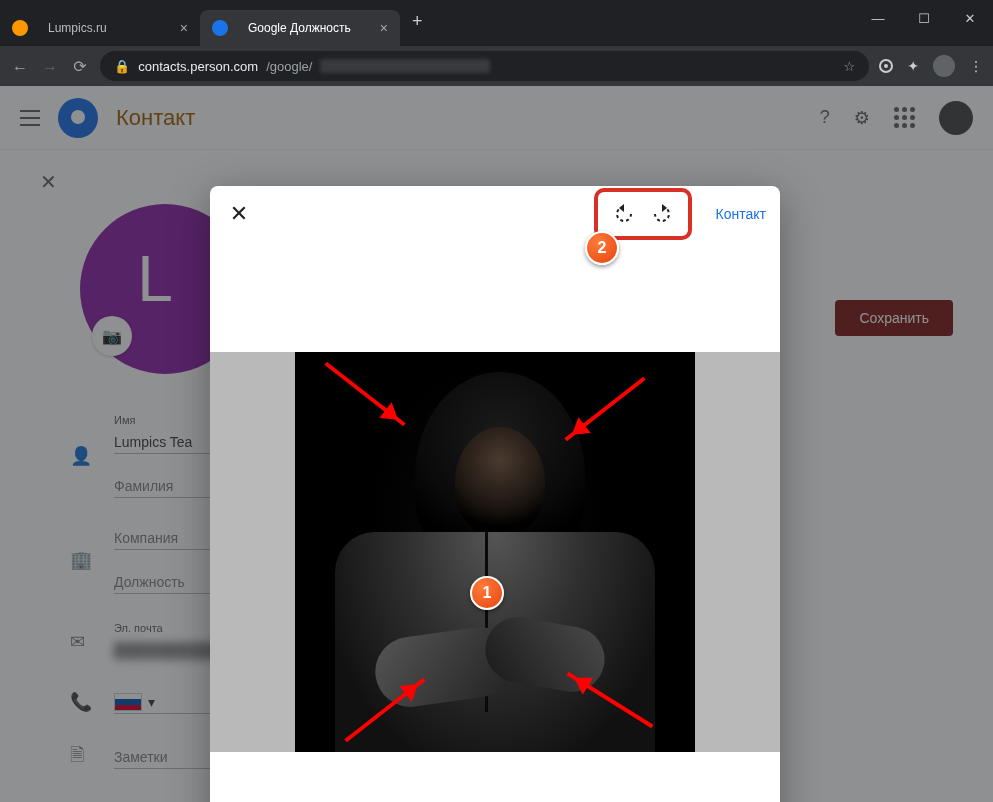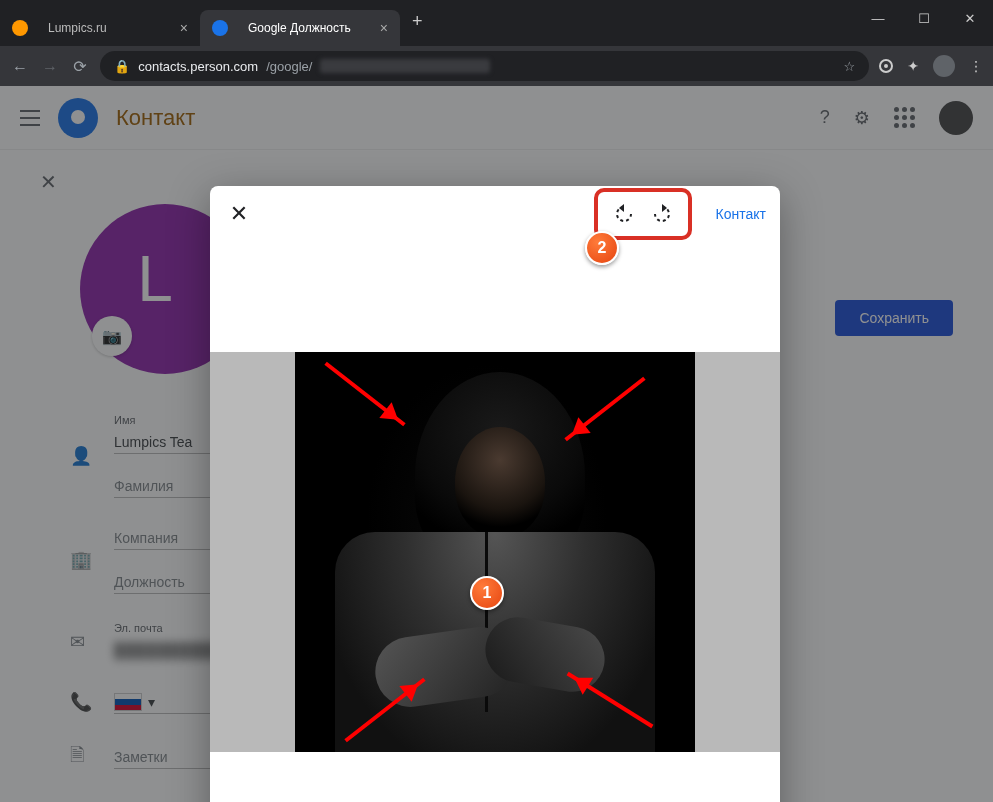--- a/index.html
+++ b/index.html
@@ -40,21 +40,21 @@
     .hdr-right { margin-left: auto; display: flex; align-items: center; gap: 24px; color: #5f6368; font-size: 18px;}
     .apps-grid { display: grid; grid-template-columns: repeat(3, 5px); grid-template-rows: repeat(3, 5px); gap: 3px; }
     .apps-grid span { background: #5f6368; border-radius: 50%; }
     .acct-avatar { width: 34px; height: 34px; background: #444; border-radius: 50%; }
 
     .content { padding: 20px 40px; position: relative; }
     .close-page { font-size: 20px; color: #5f6368; cursor: pointer; margin-bottom: 10px; }
     .avatar-big { width: 170px; height: 170px; background: #8e24aa; border-radius: 50%; margin-left: 40px; position: relative; display:flex; align-items:center; justify-content:center;}
     .avatar-letter { color: #fff; font-size: 64px; font-weight: 300; margin-bottom:20px; margin-left:-20px;}
     .cam-badge { position: absolute; left: 12px; bottom: 18px; width: 40px; height: 40px; background: #fff; border-radius: 50%; display: flex; align-items: center; justify-content: center; color: #5f6368; box-shadow: 0 1px 3px rgba(0,0,0,.2);}
-    .save-btn { position: absolute; right: 40px; top: 150px; background: #1d4ed8; color: #fff; border: none; padding: 10px 24px; border-radius: 4px; font-size: 14px; cursor: pointer; }
+    .save-btn { position: absolute; right: 40px; top: 150px; background: #7f1d1d; color: #fff; border: none; padding: 10px 24px; border-radius: 4px; font-size: 14px; cursor: pointer; }
 
     .fields { margin-top: 40px; margin-left: 30px; max-width: 400px; }
     .field-row { display: flex; align-items: center; gap: 20px; margin-bottom: 28px; }
     .field-icon { width: 24px; color: #80868b; font-size: 18px; }
     .field-col { flex: 1; }
     .field-label { font-size: 11px; color: #5f6368; margin-bottom: 4px; }
     .field-line { height: 24px; border-bottom: 1px solid #bbb; color: #3c4043; font-size: 14px; display:flex; align-items:center;}
     .field-placeholder { color: #80868b; }
     .flag { display:inline-block; width: 28px; height: 18px; background: linear-gradient(#fff 33%,#0052b4 33% 66%,#d80027 66%); margin-right:6px; vertical-align:middle; border:1px solid #ccc;}
     .blur-text { filter: blur(4px); color:#888; letter-spacing:1px;}

